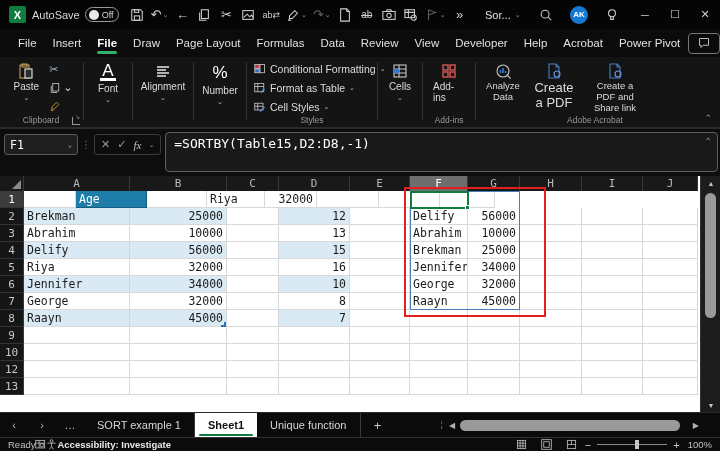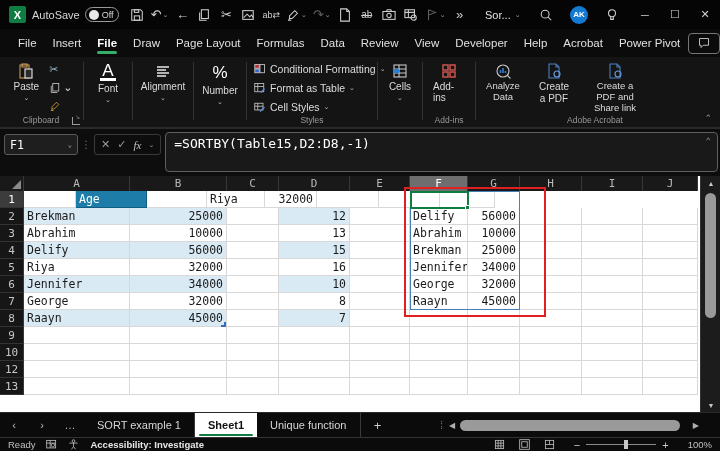--- a/index.html
+++ b/index.html
@@ -93,21 +93,21 @@
   .stab.active { background:#fff; color:#111; font-weight:bold; border-right:none; }
   .stab.active::after { content:""; position:absolute; left:4px; right:4px; bottom:1px; height:2.5px; background:#107C41; border-radius:2px; }
   .addsheet { width:34px; display:flex; align-items:center; justify-content:center; color:#cfcfcf; font-size:13px; }
   .splitter { margin-left:auto; color:#777; font-size:10px; display:flex; align-items:center; letter-spacing:-1px; }
   .hscroll { width:256px; display:flex; align-items:center; margin:0 4px; }
   .hs-arr { color:#b0b0b0; font-size:8px; padding:0 3px; }
   .hs-track { flex:1; height:11px; position:relative; }
   .hs-thumb { position:absolute; left:2px; right:10px; top:0; height:11px; background:#9a9a9a; border-radius:6px; }
 
   
-  #statusbar { left:0; top:437px; width:720px; height:14px; background:#0b0b0b; border-top:1px solid #333; display:flex; align-items:center; color:#c0c0c0; font-size:9.5px; padding:0 8px; gap:11px; }
+  #statusbar { left:0; top:437px; width:720px; height:14px; background:#0b0b0b; border-top:1px solid #333; display:flex; align-items:center; color:#c0c0c0; font-size:9.5px; padding:0 8px; gap:0; }
   #statusbar .bold { font-weight:bold; color:#e8e8e8; }
   .sic { width:11px; height:11px; fill:none; stroke:#c0c0c0; stroke-width:1.2; }
   .viewbtns { display:flex; gap:14px; align-items:center; margin-left:auto; }
   .zoomctl { display:flex; align-items:center; gap:6px; margin:0 8px; }
   .zline { width:70px; height:1px; background:#8a8a8a; position:relative; }
   .zhandle { position:absolute; left:38px; top:-4px; width:4px; height:9px; background:#c8c8c8; }
   .zpm { color:#c8c8c8; font-size:11px; }
 </style>
 </head>
 <body>
@@ -357,21 +357,21 @@
       <span class="two-line" style="font-size:9.5px;">Analyze Data</span>
     </div>
   </div>
   <div class="rgroup" style="width:50px;">
     <div class="bigbtn two-line">
       <svg class="ric" style="stroke:#4a7ebb;" viewBox="0 0 16 16">
           <path d="M3 1h7l3 3v11H3z"></path>
           <path d="M10 1v3h3"></path>
           <circle cx="11" cy="11" r="3" style="stroke:#6a9be0;"></circle>
         </svg>
-      <span class="two-line" style="font-size:10px;">Create a PDF</span>
+      <span class="two-line" style="font-size:13px;">Create a PDF</span>
     </div>
   </div>
   <div class="rgroup" style="width:72px;">
     <div class="bigbtn two-line">
       <svg class="ric" style="stroke:#4a7ebb;" viewBox="0 0 16 16">
           <path d="M3 1h7l3 3v11H3z"></path>
           <path d="M10 1v3h3"></path>
           <circle cx="11" cy="11" r="3" style="stroke:#6a9be0;"></circle>
         </svg>
       <span class="two-line" style="font-size:9.5px;">Create a PDF and Share link</span>

